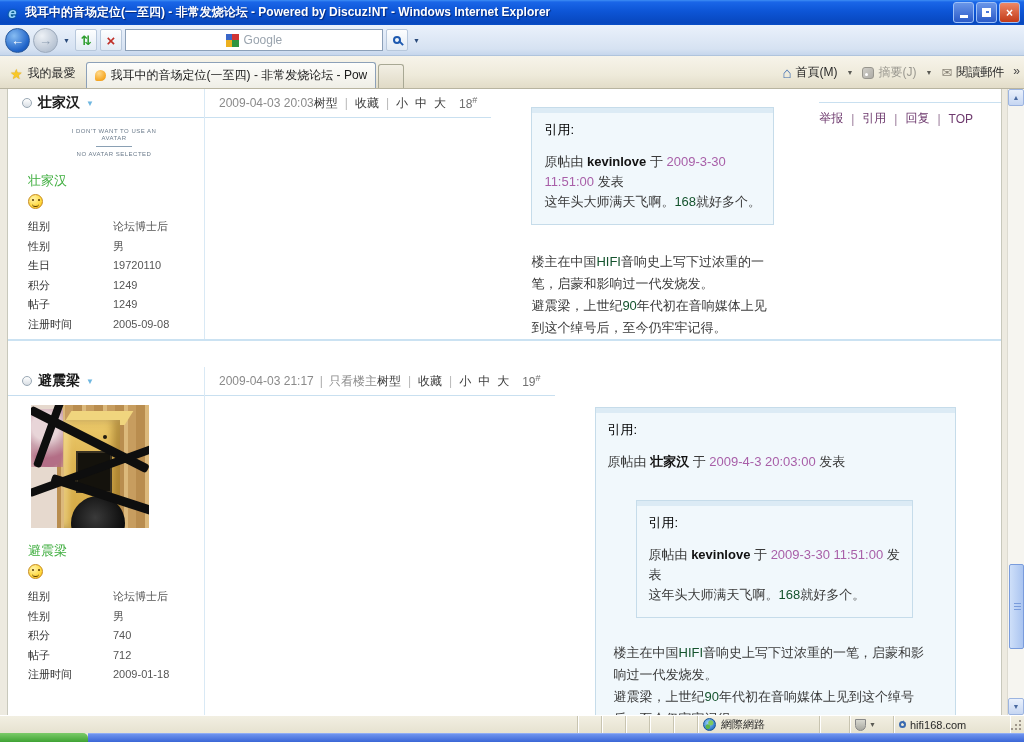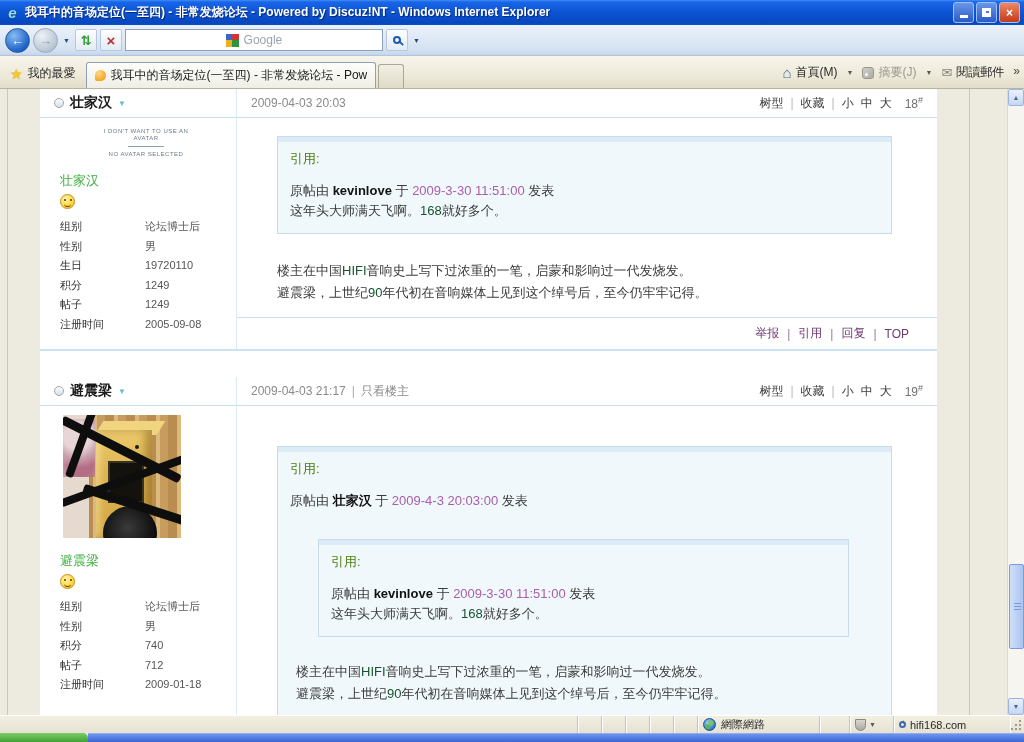--- a/index.html
+++ b/index.html
@@ -64,21 +64,21 @@
   .cmd.disabled { color:#9A9890; }
   .home-glyph { color:#3A6AB0; font-size:15px; }
   .feed-glyph { width:12px; height:12px; border-radius:3px; border:1px solid #98968E;
     background:linear-gradient(135deg,#D0CEC8,#AEACA6); position:relative; }
   .feed-glyph::after { content:""; position:absolute; left:2px; bottom:2px; width:3px; height:3px; border-radius:50%; background:#fff; }
   .mail-glyph { color:#8A8478; font-size:13px; }
   .cmd-drop { color:#5A5A54; font-size:7px; }
   .more-chevron { color:#444; font-size:12px; align-self:flex-start; margin-top:2px; }
 
   
-  .content-row { flex:1 1 auto; display:flex; overflow:hidden; background:#EDEAE0;gap:32px; }
+  .content-row { flex:1 1 auto; display:flex; overflow:hidden; background:#EDEAE0; }
   .gutter-l { flex:0 0 8px; border-right:1px solid #C8C8BC; }
   .gutter-r { flex:0 0 6px; border-left:1px solid #C8C8BC; }
   .pagearea { flex:1; background:#fff; overflow:hidden; display:flex; flex-direction:column; }
 
   .post { display:flex; }
   .post-1 { height:276px; }
   .post-2 { flex:1;margin-top:26px; }
   .post-sep { height:9px; background:#E9F3FA; border-top:1px solid #CBE2F2; border-bottom:1px solid #CBE2F2; }
   .post-left { flex:0 0 197px; border-right:1px solid #D9E9F5; }
   .user-row { height:29px; display:flex; align-items:center; gap:6px; padding-left:14px;
@@ -94,35 +94,35 @@
     background:radial-gradient(circle at 35% 30%,#FFF2A8,#FFD83A 65%,#EFA81E); border:1px solid #C78A1A; }
   .smiley::before { content:""; position:absolute; left:3px; top:4px; width:2px; height:2px; border-radius:50%;
     background:#5A3A00; box-shadow:6px 0 0 #5A3A00; }
   .smiley::after { content:""; position:absolute; left:3px; top:6px; width:7px; height:5px;
     border-bottom:1px solid #5A3A00; border-radius:0 0 8px 8px; }
   .profile { margin:8px 0 0 20px; font-size:11px; }
   .prow { display:flex; line-height:19.5px; }
   .plabel { width:85px; color:#333; }
   .pvalue { color:#555; }
 
-  .post-right { flex:1; display:flex; flex-direction:column; overflow:hidden; }
+  .post-right { flex:1; display:flex; flex-direction:row; overflow:hidden; }
   .post-head { height:29px; display:flex; align-items:center; padding:0 14px; border-bottom:1px solid #C9E0F0; font-size:12px; }
   .phead-date { color:#8A8A8A; }
   .phead-sep { color:#AAA; margin:0 6px; }
   .phead-view { color:#8A8A8A; }
   .phead-right { margin-left:auto; display:flex; align-items:center; gap:7px; color:#3C3C3C;justify-content:space-between; }
   .phead-right .lsep { color:#B8B8B8; }
   .pnum { color:#707070; margin-left:6px; }
   .pnum sup { font-size:9px; }
   .post-bodywrap { flex:1; padding-left:40px; overflow:hidden; }
 
   .quote { margin-top:18px; margin-right:45px; border:1px solid #C6DCEA; background:#F1F8FC; }
   .quote-strip { height:5px; background:#DCEBF5; }
   .quote-inner { padding:8px 12px 12px 12px; font-size:13px; color:#3A3A3A; }
-  .quote-label { color:#4d7c0f; }
+  .quote-label { color:#000000; }
   .quote-attr { margin-top:13px; line-height:20px; }
   .quote-attr b { color:#111; }
   .quote-text { line-height:20px; }
   .hl { color:#14532d; }
   .qdate { color:#A85FA8; }
 
   .bodyline { font-size:13px; color:#3A3A3A; line-height:22px; margin-right:45px; }
   .post-1 .bodyline.first { margin-top:26px; }
   .post-foot { border-top:1px solid #C9E0F0; margin-top:13px; height:32px; display:flex; align-items:center;
     justify-content:flex-end; gap:8px; padding-right:28px; font-size:12px; color:#6E3A6E; }

